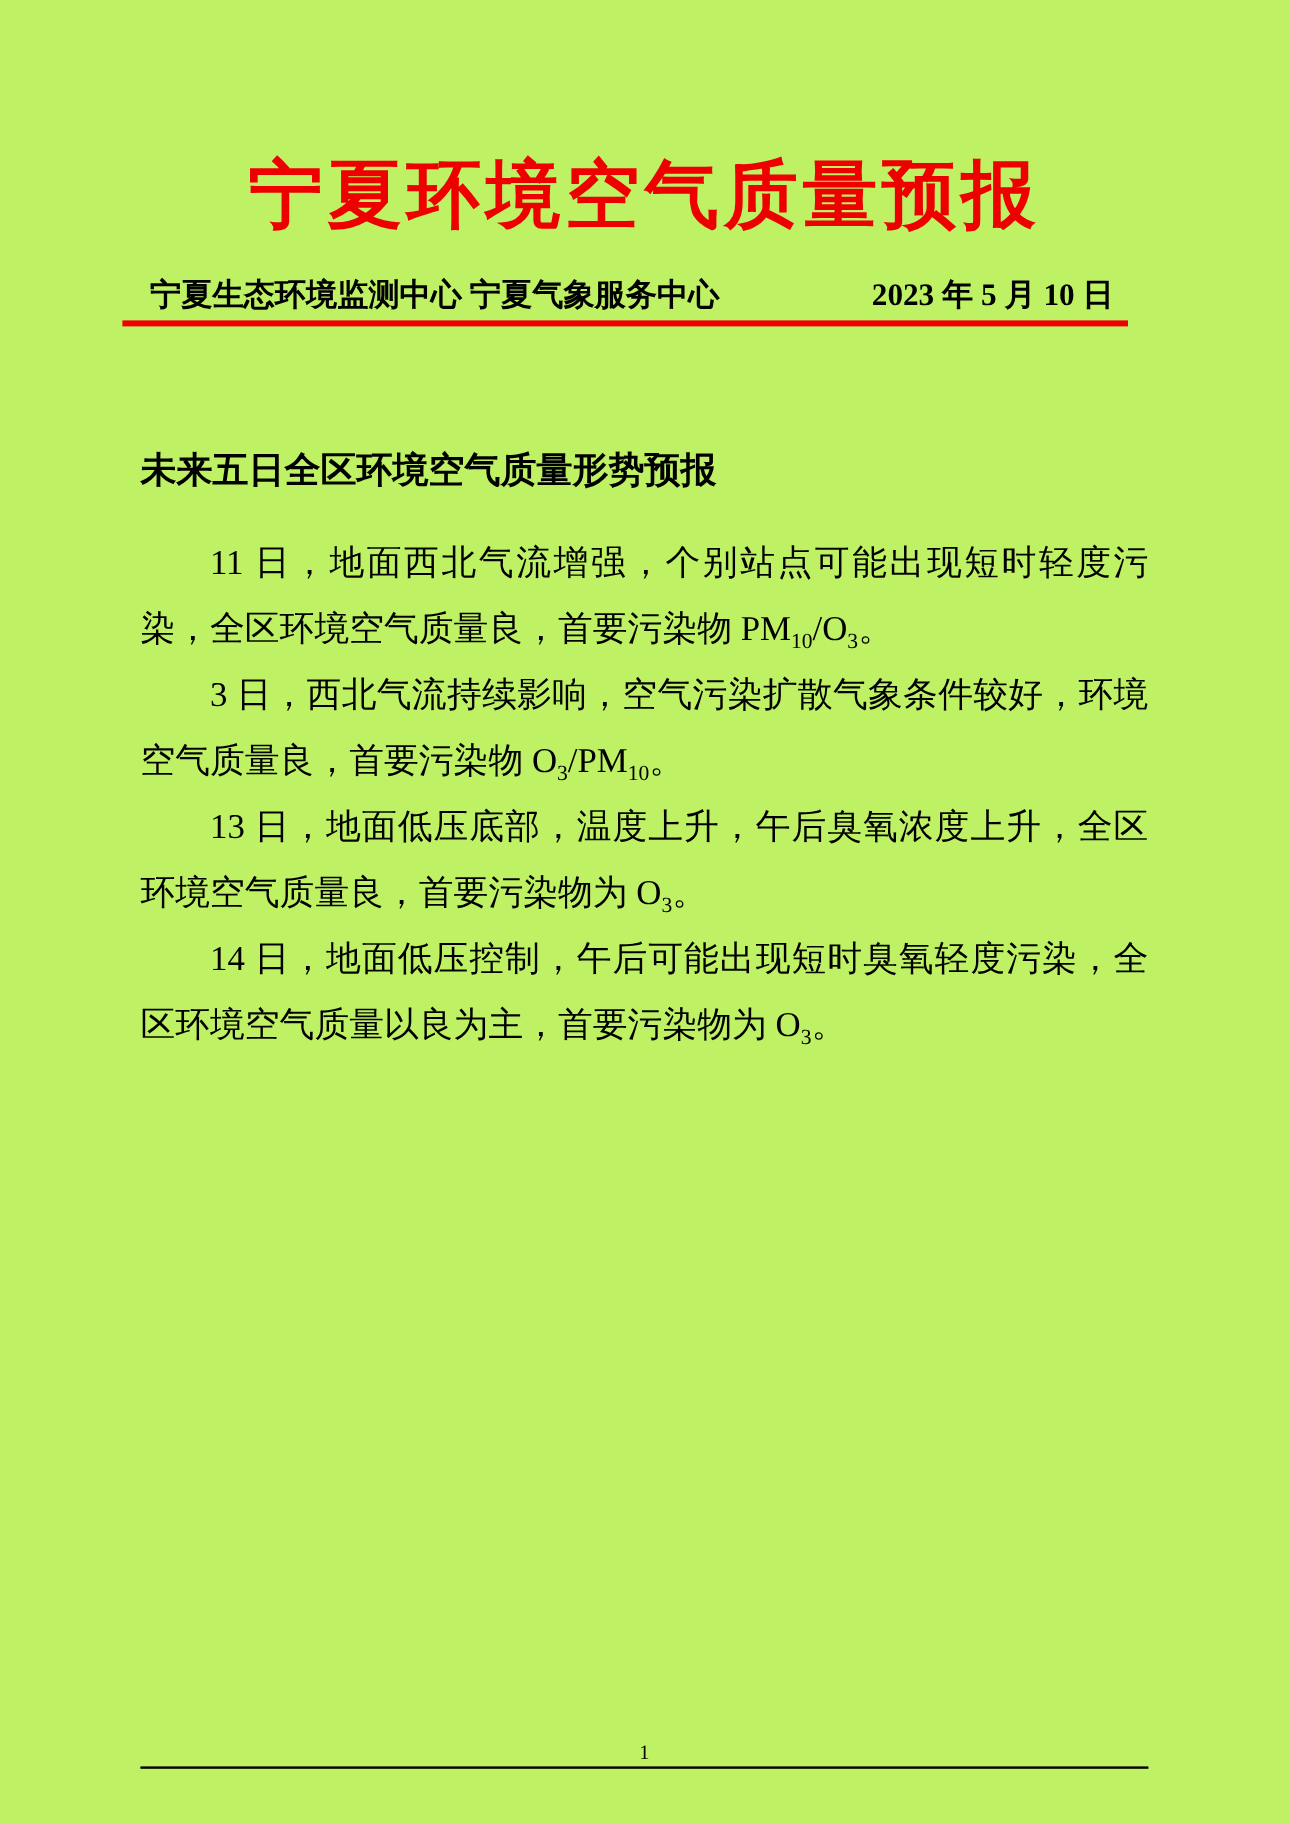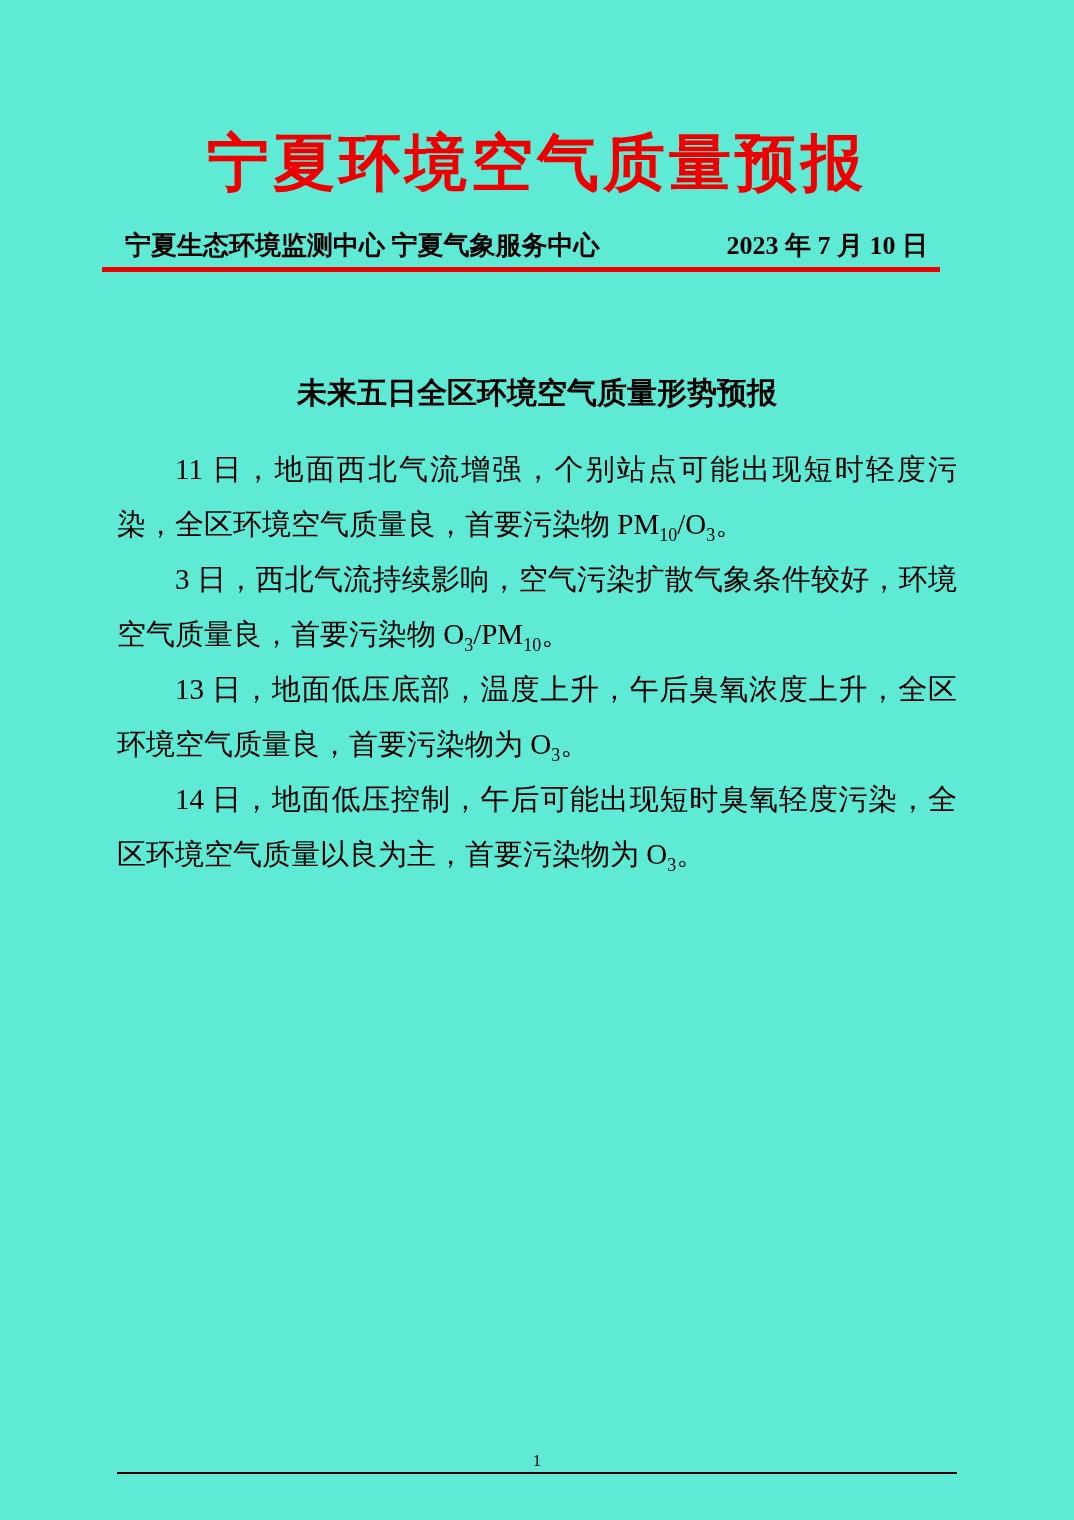--- a/index.html
+++ b/index.html
@@ -5,21 +5,21 @@
   html, body {
     margin: 0;
     padding: 0;
     background: #ffffff;
   }
   .page {
     position: relative;
     width: 1074px;
     height: 1520px;
     margin: 0 auto;
-    background: #5eead4;
+    background: #bef264;
     box-sizing: border-box;
     padding: 126px 117px 0 117px;
     font-family: "Liberation Serif", "DejaVu Serif", serif;
     color: #000000;
     overflow: hidden;
   }
   .doc-title {
     margin: 0;
     text-align: center;
     font-size: 62px;
@@ -49,21 +49,21 @@
   }
   .red-rule {
     width: 838px;
     height: 5px;
     margin-left: -15px;
     margin-top: 4px;
     background: #ee0000;
   }
   .section-heading {
     margin: 104px 0 32px 0;
-    text-align: center;
+    text-align: left;
     font-size: 30px;
     line-height: 34px;
     font-weight: bold;
   }
   .body-text p.para {
     margin: 0;
     font-size: 29px;
     line-height: 55px;
     text-align: justify;
     text-indent: 2em;
@@ -94,21 +94,21 @@
 </head>
 <body>
 
 <div class="page">
 
   <h1 class="doc-title">宁夏环境空气质量预报</h1>
 
 
   <div class="masthead">
     <span class="issuers">宁夏生态环境监测中心 宁夏气象服务中心</span>
-    <span class="issue-date">2023 年 7 月 10 日</span>
+    <span class="issue-date">2023 年 5 月 10 日</span>
   </div>
 
   <div class="red-rule"></div>
 
   <h2 class="section-heading">未来五日全区环境空气质量形势预报</h2>
 
   <div class="body-text" id="forecast-paragraphs">
       <p class="para"><span>11 日，地面西北气流增强，个别站点可能出现短时轻度污染，全区环境空气质量良，首要污染物 PM</span><sub>10</sub><span>/O</span><sub>3</sub><span>。</span></p>
       <p class="para"><span>3 日，西北气流持续影响，空气污染扩散气象条件较好，环境空气质量良，首要污染物 O</span><sub>3</sub><span>/PM</span><sub>10</sub><span>。</span></p>
       <p class="para"><span>13 日，地面低压底部，温度上升，午后臭氧浓度上升，全区环境空气质量良，首要污染物为 O</span><sub>3</sub><span>。</span></p>

